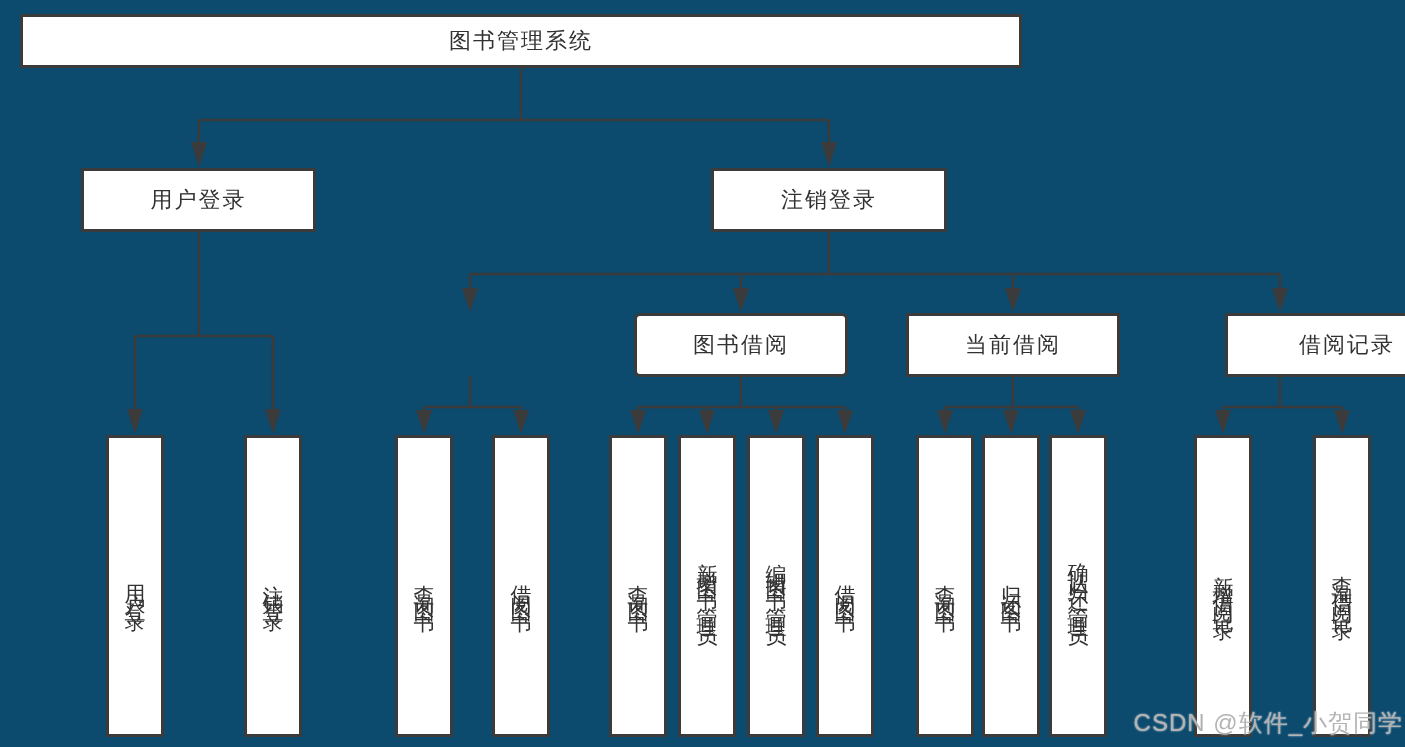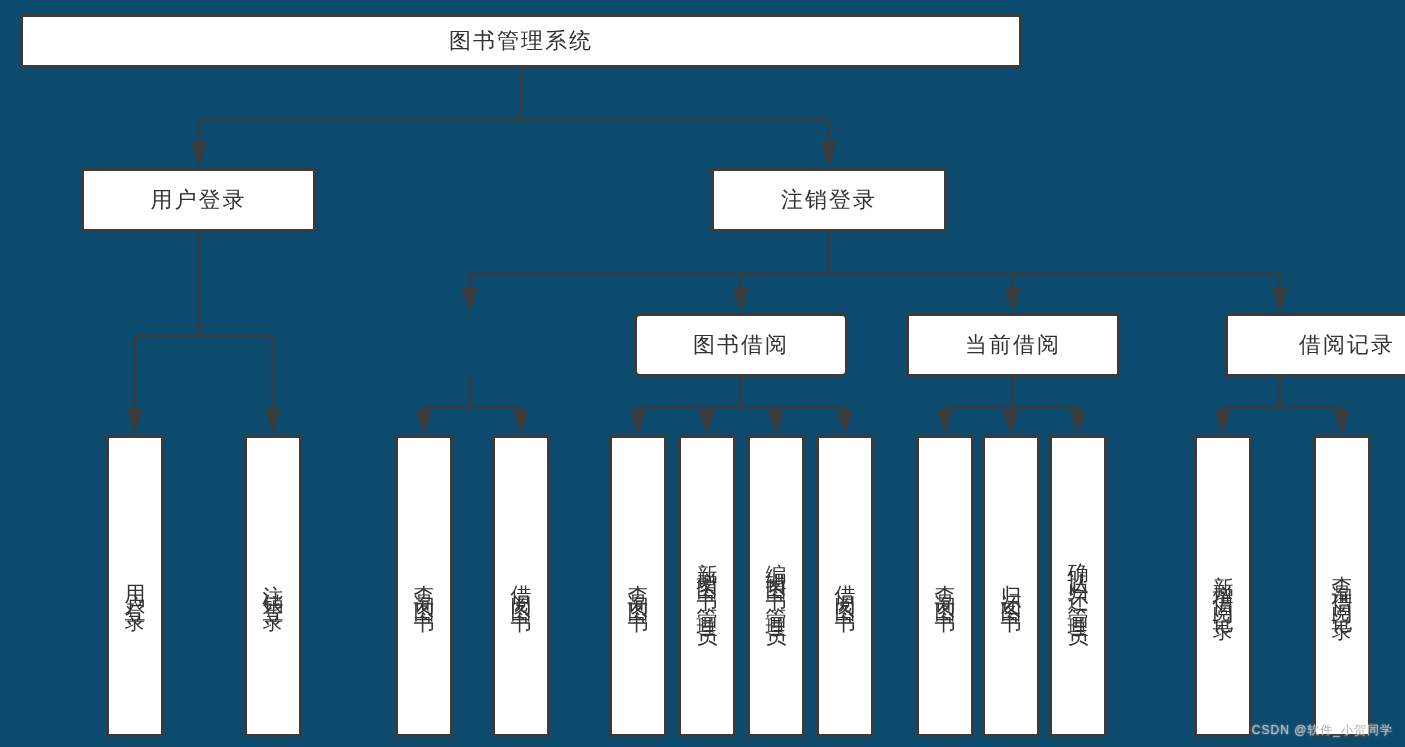--- a/index.html
+++ b/index.html
@@ -13,22 +13,22 @@
     border:3px solid #3b3b3b;background:#ffffff;
     display:flex;align-items:center;justify-content:center;
     color:#323232;font-size:22px;letter-spacing:2px;z-index:1;
     text-align:center;line-height:1.15;
   }
   .leaf{
     writing-mode:vertical-rl;text-orientation:mixed;
     font-size:21px;letter-spacing:9px;
   }
   .watermark{
-    position:absolute;right:12px;bottom:8px;z-index:2;
-    font-size:12px;color:#b3b3b3;letter-spacing:1px;
+    position:absolute;right:2px;bottom:8px;z-index:2;
+    font-size:24px;color:#b3b3b3;letter-spacing:1px;
     text-shadow:0 0 2px rgba(255,255,255,.8);
     pointer-events:none;white-space:nowrap;
   }
 </style>
 </head>
 <body>
 
 <div class="stage">
 
   <svg class="wires" width="1405" height="747" viewBox="0 0 1405 747" fill="none" stroke="#3b3b3b" stroke-width="2.6">

